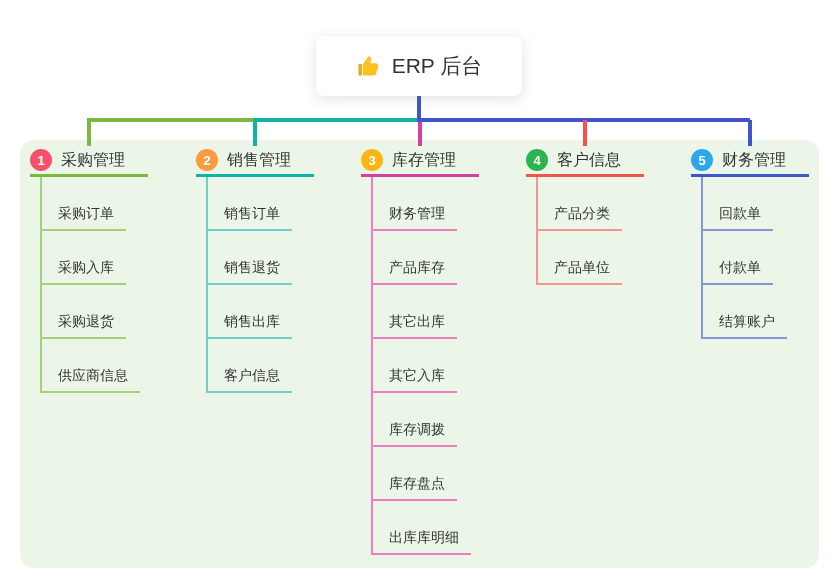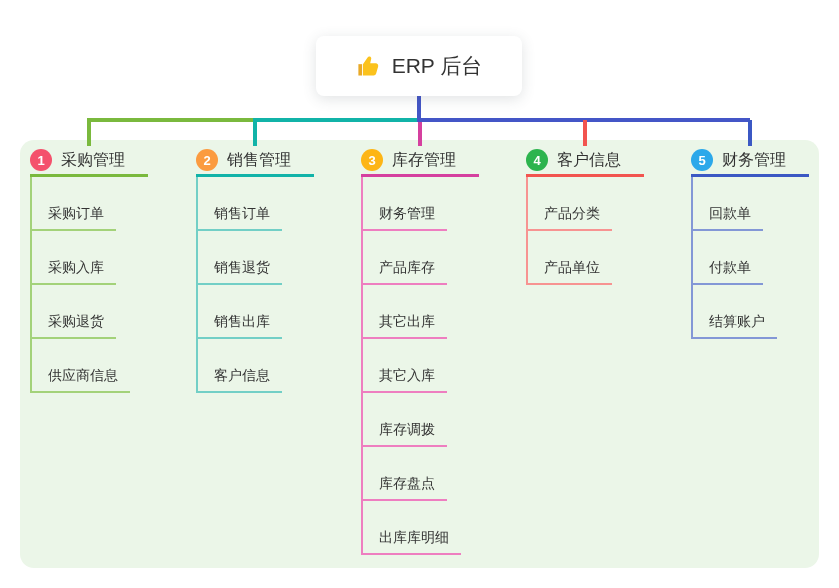--- a/index.html
+++ b/index.html
@@ -12,21 +12,21 @@
              font-size:21px;color:#333;cursor:default;}
   .root-icon{display:flex;align-items:center;}
   .line{position:absolute;}
   .branch{position:absolute;top:146px;width:164px;}
   .branch-title{display:flex;align-items:center;gap:9px;height:28px;}
   .badge{width:22px;height:22px;border-radius:50%;background:var(--badge);color:#fff;
          font-size:13px;font-weight:bold;display:flex;align-items:center;justify-content:center;
          flex:0 0 22px;}
   .branch-label{font-size:16px;color:#333;font-weight:400;white-space:nowrap;}
   .branch-underline{width:118px;height:3px;background:var(--main);}
-  .children{border-left:2px solid var(--light);}
+  .children{margin-left:10px;border-left:2px solid var(--light);}
   .child{height:54px;display:flex;align-items:flex-end;}
   .child span{font-size:14px;color:#333;padding:0 12px 6px 16px;
               border-bottom:2px solid var(--light);white-space:nowrap;}
 </style>
 </head>
 <body>
 
 <div class="stage">
 
   <div class="panel" style="background: rgb(235, 246, 232);"></div>

